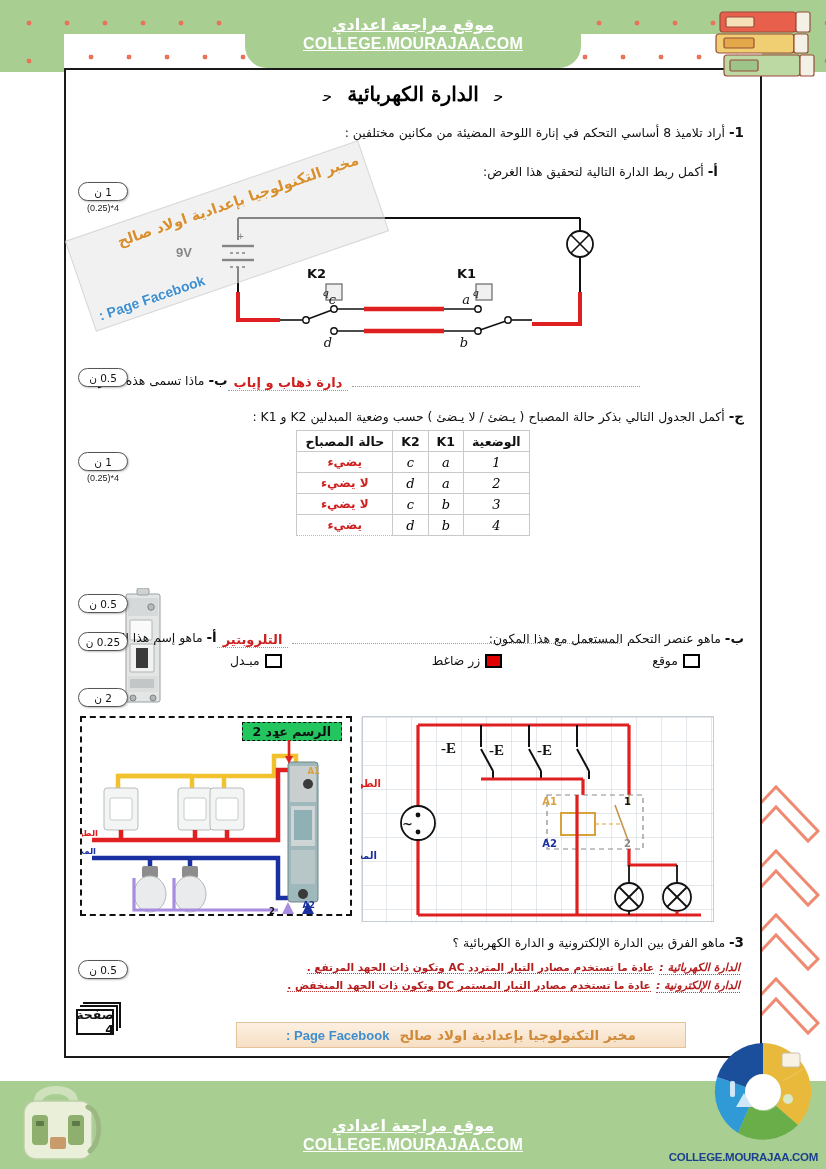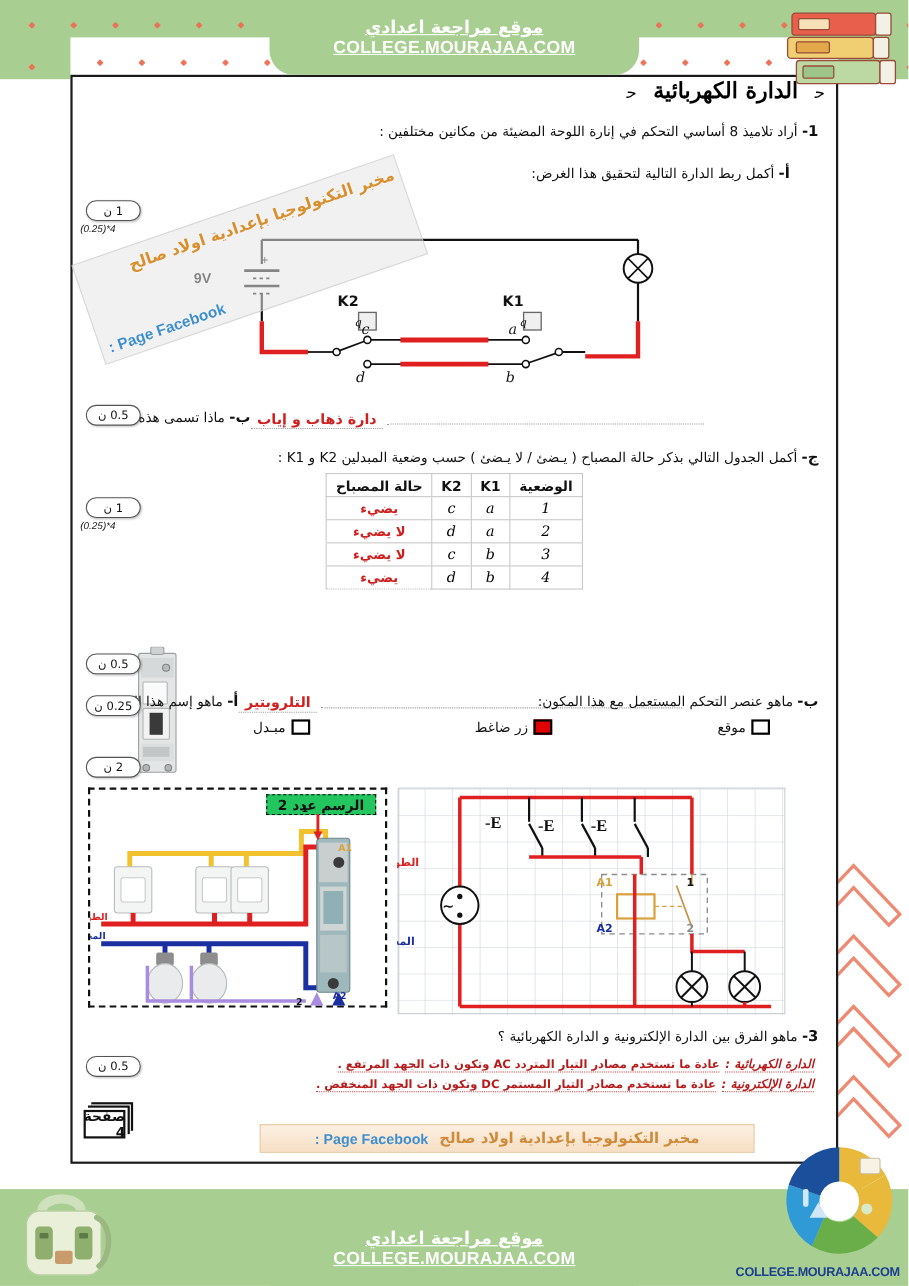--- a/index.html
+++ b/index.html
@@ -72,21 +72,21 @@
 
   
   .chevrons { position: absolute; right: 0; top: 735px; width: 96px; height: 310px; z-index: 3; }
 
   
   .sheet {
     position: absolute; left: 64px; top: 68px; width: 698px; height: 990px;
     background: #ffffff; border: 2.5px solid #1a1a1a; z-index: 4;
   }
 
-  .title-row { }
+  .title-row { text-align: center; margin-top: 12px; }
   .doc-title {
     display: inline-block; color: #000; font-size: 20px; font-weight: 700;
     font-family: "DejaVu Serif", serif;
   }
   .title-orn { color: #000; font-size: 15px; padding: 0 10px; }
 
   
   .q { color: #111; font-size: 12.4px; line-height: 1.5; }
   .qn { font-weight: 700; font-size: 13.5px; }
   .ans-red {
@@ -101,21 +101,21 @@
   
   .badge {
     position: absolute; width: 50px; height: 19px;
     border: 1.4px solid #555; border-radius: 10px; background: #fff;
     font-size: 10.5px; color: #111; display: flex;
     align-items: center; justify-content: center;
     box-shadow: 1px 1px 2px rgba(0,0,0,0.25); z-index: 5;
   }
   .badge-sub {
     position: absolute; font-size: 9px; color: #222; width: 60px;
-    text-align: left; font-family: "Liberation Sans", sans-serif; font-style: italic;
+    text-align: center; font-family: "Liberation Sans", sans-serif;
   }
 
   
   .wmark {
     position: absolute; left: 6px; top: 118px; width: 310px; height: 96px;
     transform: rotate(-19deg); z-index: 5; pointer-events: none;
   }
   .wmark-bg {
     position: absolute; inset: 0; background: rgba(230,230,230,0.55);
     border: 1px solid rgba(190,190,190,0.5);

